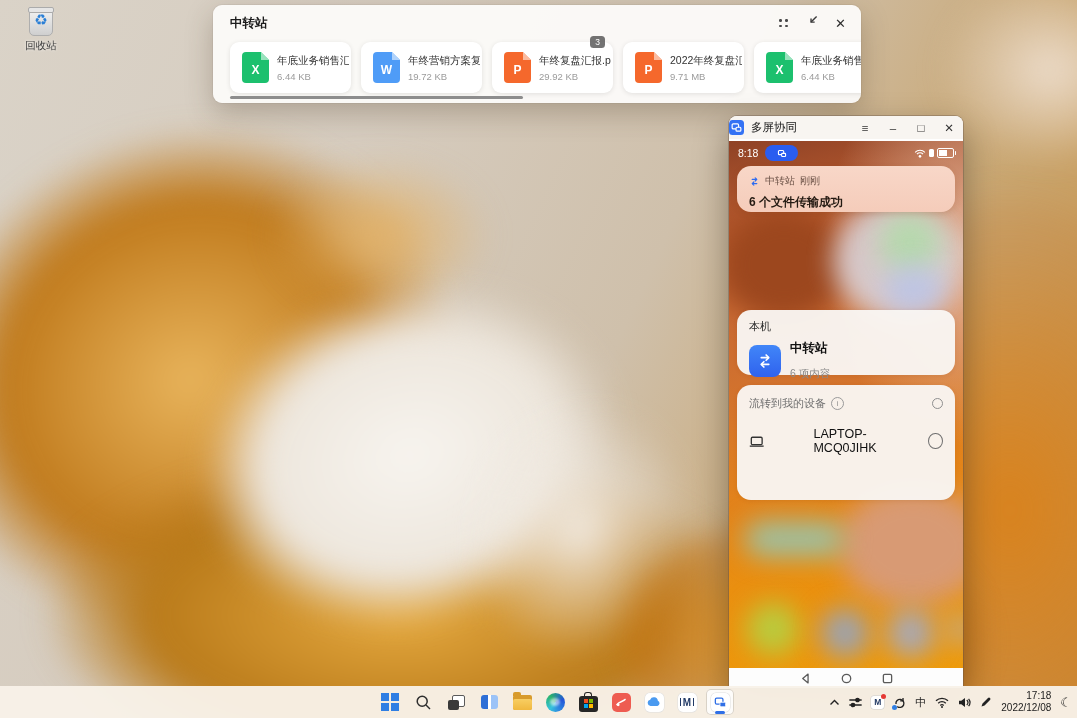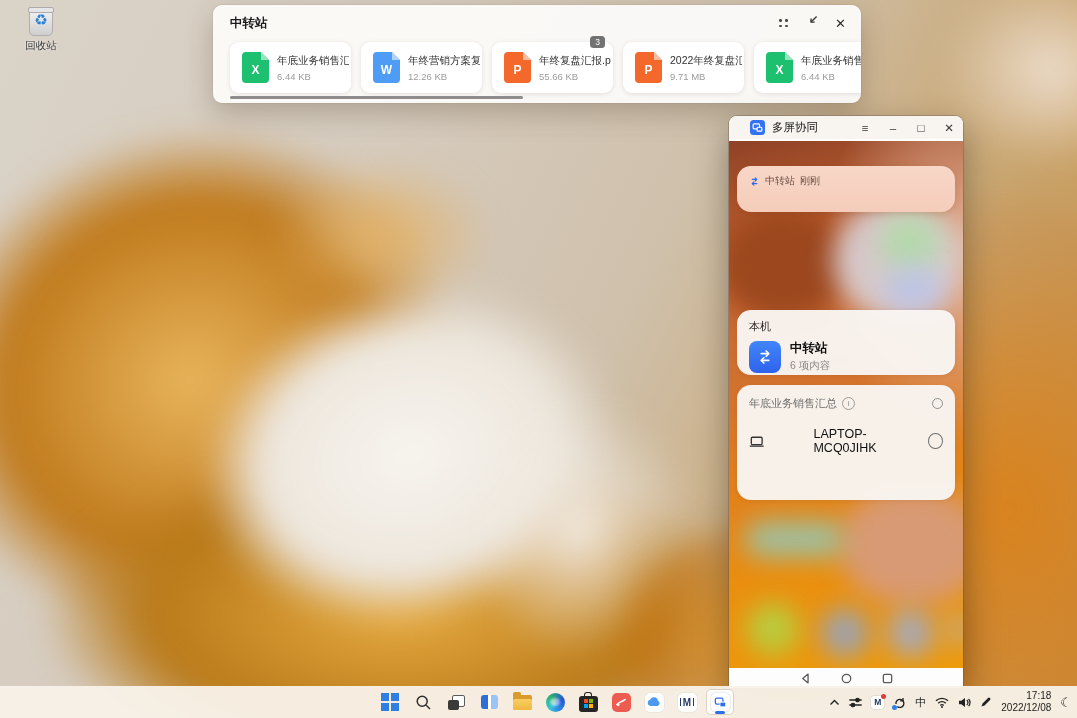--- a/index.html
+++ b/index.html
@@ -42,21 +42,21 @@
   .ppt{background:#f5682c;}
   .file-meta{margin-left:8px;min-width:0;}
   .file-name{font-size:10.5px;color:#333;white-space:nowrap;overflow:hidden;max-width:72px;}
   .file-size{font-size:9.5px;color:#9b9b9b;margin-top:3px;}
   .card-badge{position:absolute;top:-6px;right:8px;min-width:9px;height:12px;padding:0 3px;background:rgba(90,90,90,.85);
     border-radius:3.5px;color:#fff;font-size:8.5px;display:flex;align-items:center;justify-content:center;}
   .panel-scrollbar{position:absolute;left:17px;bottom:4px;width:293px;height:3px;background:#8d8d8d;border-radius:2px;}
   
   .phone{position:absolute;left:729px;top:116px;width:234px;height:572px;border-radius:8px 8px 0 0;overflow:hidden;
     background:#fff;box-shadow:0 0 0 1px rgba(100,80,70,.35),0 14px 34px rgba(0,0,0,.35);}
-  .titlebar{height:23px;background:#f8f5f1;display:flex;align-items:center;padding-left:21px;}
+  .titlebar{height:23px;background:#f8f5f1;display:flex;align-items:center;padding-left:0;}
   .app-ic{width:15px;height:15px;border-radius:3.5px;background:#3472f4;display:flex;align-items:center;justify-content:center;}
   .win-title{font-size:11.5px;color:#222;margin-left:7px;}
   .win-controls{margin-left:auto;display:flex;height:100%;}
   .ctrl{width:28px;display:flex;align-items:center;justify-content:center;font-size:11.5px;color:#333;cursor:pointer;}
   .screen{position:absolute;left:0;right:0;top:25px;bottom:0;overflow:hidden;
     background:radial-gradient(200px 280px at 100% 20%,rgba(235,200,180,.8),transparent 70%),
     linear-gradient(168deg,#8f4226 0%,#a8512b 9%,#bf5e2e 20%,#c96a33 30%,#d4742c 45%,#e2821b 60%,#ea8f10 75%,#f09d08 100%);}
   .blob{position:absolute;border-radius:50%;filter:blur(13px);}
   .sbar{position:absolute;left:0;right:0;top:0;height:24px;display:flex;align-items:center;padding:0 9px;color:#fff;font-size:10.5px;}
   .cast-pill{width:33px;height:16px;border-radius:9px;background:#2a5df0;margin-left:7px;display:flex;align-items:center;justify-content:center;cursor:pointer;}
@@ -68,21 +68,21 @@
   .notif{position:absolute;left:8px;top:25px;width:218px;height:46px;border-radius:14px;box-sizing:border-box;padding:8px 12px;
     background:linear-gradient(180deg,#f8d7c8,#f5ccba);box-shadow:0 2px 6px rgba(120,60,20,.18);cursor:pointer;}
   .notif-line1{display:flex;align-items:center;gap:5px;font-size:10px;color:#6a5045;}
   .notif-msg{font-size:12px;font-weight:bold;color:#241a12;margin-top:6px;}
   .pcard{position:absolute;left:8px;width:218px;border-radius:14px;background:rgba(249,246,243,.96);box-sizing:border-box;box-shadow:0 1px 4px rgba(120,60,20,.12);}
   .local-card{top:169px;height:65px;padding:9px 12px;}
   .local-header{font-size:11px;color:#2e2e2e;}
   .local-row{display:flex;align-items:center;gap:9px;margin-top:6px;cursor:pointer;}
   .local-ic{width:32px;height:32px;border-radius:8px;background:linear-gradient(180deg,#4186f8,#2f62ee);display:flex;align-items:center;justify-content:center;}
   .local-name{font-size:12.5px;font-weight:bold;color:#111;}
-  .local-detail{font-size:10.5px;color:#8a8a8a;margin-top:2px;}
+  .local-detail{font-size:10.5px;color:#8a8a8a;margin-top:10px;}
   .devices-card{top:244px;height:115px;padding:11px 12px;}
   .dev-header{display:flex;align-items:center;gap:5px;font-size:11px;color:#6e6e6e;}
   .info-ic{width:11px;height:11px;border:1px solid #9a9a9a;border-radius:50%;display:flex;align-items:center;justify-content:center;
     font-size:7.5px;color:#8a8a8a;font-style:normal;}
   .mini-radio{margin-left:auto;width:9px;height:9px;border:1.2px solid #8f8f8f;border-radius:50%;cursor:pointer;}
   .dev-row{display:flex;align-items:center;gap:9px;margin-top:16px;cursor:pointer;}
   .dev-name{font-size:12.5px;color:#111;margin-left:40px;}
   .radio{margin-left:auto;width:14px;height:14px;border:1.5px solid #6f6f6f;border-radius:50%;cursor:pointer;}
   .pnav{position:absolute;left:0;right:0;bottom:0;height:20px;background:#fdfdfd;display:flex;align-items:center;justify-content:center;gap:30px;}
   .pnav svg{display:block;}
@@ -174,31 +174,31 @@
             <div class="file-name">年底业务销售汇总...</div>
         <div class="file-size">6.44 KB</div>
           </div>
       </div>
       <div class="card">
         <div class="file-ic word">
             <span>W</span>
           </div>
         <div class="file-meta">
             <div class="file-name">年终营销方案复盘...</div>
-        <div class="file-size">12.26 KB</div>
+        <div class="file-size">19.72 KB</div>
           </div>
       </div>
       <div class="card">
         <div class="card-badge">3</div>
         <div class="file-ic ppt">
             <span>P</span>
           </div>
         <div class="file-meta">
             <div class="file-name">年终复盘汇报.pptx</div>
-        <div class="file-size">55.66 KB</div>
+        <div class="file-size">29.92 KB</div>
           </div>
       </div>
       <div class="card">
         <div class="file-ic ppt">
             <span>P</span>
           </div>
         <div class="file-meta">
             <div class="file-name">2022年终复盘汇...</div>
         <div class="file-size">9.71 MB</div>
           </div>
@@ -239,32 +239,51 @@
       <div class="blob" style="left:104px;top:60px;width:128px;height:118px;background:#d8cfd4;opacity:.92;"></div>
       <div class="blob" style="left:150px;top:72px;width:62px;height:60px;background:#aedca6;opacity:.8;"></div>
       <div class="blob" style="left:155px;top:124px;width:60px;height:50px;background:#b9c4ea;opacity:.8;"></div>
       <div class="blob" style="right:-25px;top:345px;width:150px;height:120px;background:#d89a74;"></div>
       <div class="blob" style="left:16px;top:380px;width:100px;height:36px;border-radius:18px;background:#9fbf9f;"></div>
       <div class="blob" style="left:18px;top:462px;width:52px;height:52px;background:#b9cc3e;"></div>
       <div class="blob" style="left:92px;top:468px;width:48px;height:48px;background:#9aa3b4;"></div>
       <div class="blob" style="left:158px;top:468px;width:48px;height:48px;background:#a7a9b8;"></div>
       <div class="blob" style="left:214px;top:470px;width:36px;height:36px;background:#caa66f;"></div>
 
+      <div class="sbar">
+        <span>8:18</span>
+        <span class="cast-pill">
+          <svg width="10" height="9" viewBox="0 0 24 24">
+            <rect x="2.5" y="4" width="14" height="11" rx="2.5" fill="none" stroke="#fff" stroke-width="3"></rect>
+            <rect x="11" y="11.5" width="10.5" height="8.5" rx="2" fill="#2a5df0" stroke="#fff" stroke-width="3"></rect>
+          </svg>
+        </span>
+        <span class="sbar-right">
+          <svg width="12" height="9" viewBox="0 0 14 11">
+            <path d="M1 4 a8.5 8.5 0 0 1 12 0" fill="none" stroke="#fff" stroke-width="1.3"></path>
+            <path d="M3.2 6.3 a5.4 5.4 0 0 1 7.6 0" fill="none" stroke="#fff" stroke-width="1.3"></path>
+            <circle cx="7" cy="9" r="1.6" fill="#fff"></circle>
+          </svg>
+          <span class="bt-dot"></span>
+          <span class="batt"></span>
+        </span>
+      </div>
 
       <div class="notif">
         <div class="notif-line1">
           <svg width="11" height="11" viewBox="0 0 24 24" fill="none" stroke="#2e6bf0" stroke-width="2.6" stroke-linecap="round" stroke-linejoin="round">
             <path d="M7 7.5 h9"></path>
               <path d="M13.5 4 l3.5 3.5 -3.5 3.5"></path>
             <path d="M17 16.5 h-9"></path>
               <path d="M10.5 13 l-3.5 3.5 3.5 3.5"></path>
           </svg>
           <span>中转站</span>
           <span>刚刚</span>
         </div>
+        <div class="notif-msg">6 个文件传输成功</div>
       </div>
 
       <div class="pcard local-card">
         <div class="local-header">本机</div>
         <div class="local-row">
           <span class="local-ic">
             <svg width="18" height="18" viewBox="0 0 24 24" fill="none" stroke="#fff" stroke-width="2.2" stroke-linecap="round" stroke-linejoin="round">
               <path d="M7 7.5 h9"></path>
                 <path d="M13.5 4 l3.5 3.5 -3.5 3.5"></path>
               <path d="M17 16.5 h-9"></path>
@@ -273,21 +292,21 @@
           </span>
           <span>
             <div class="local-name">中转站</div>
             <div class="local-detail">6 项内容</div>
           </span>
         </div>
       </div>
 
       <div class="pcard devices-card">
         <div class="dev-header">
-          <span>年底业务销售汇总</span>
+          <span>流转到我的设备</span>
           <i class="info-ic">i</i>
           <span class="mini-radio"></span>
         </div>
         <div class="dev-row">
           <svg width="17" height="13" viewBox="0 0 20 14">
             <rect x="3" y="1.5" width="14" height="9.5" rx="1.5" fill="none" stroke="#333" stroke-width="1.7"></rect>
             <path d="M1 13 h18" stroke="#333" stroke-width="1.7"></path>
           </svg>
           <span class="dev-name">LAPTOP-MCQ0JIHK</span>
           <span class="radio"></span>

